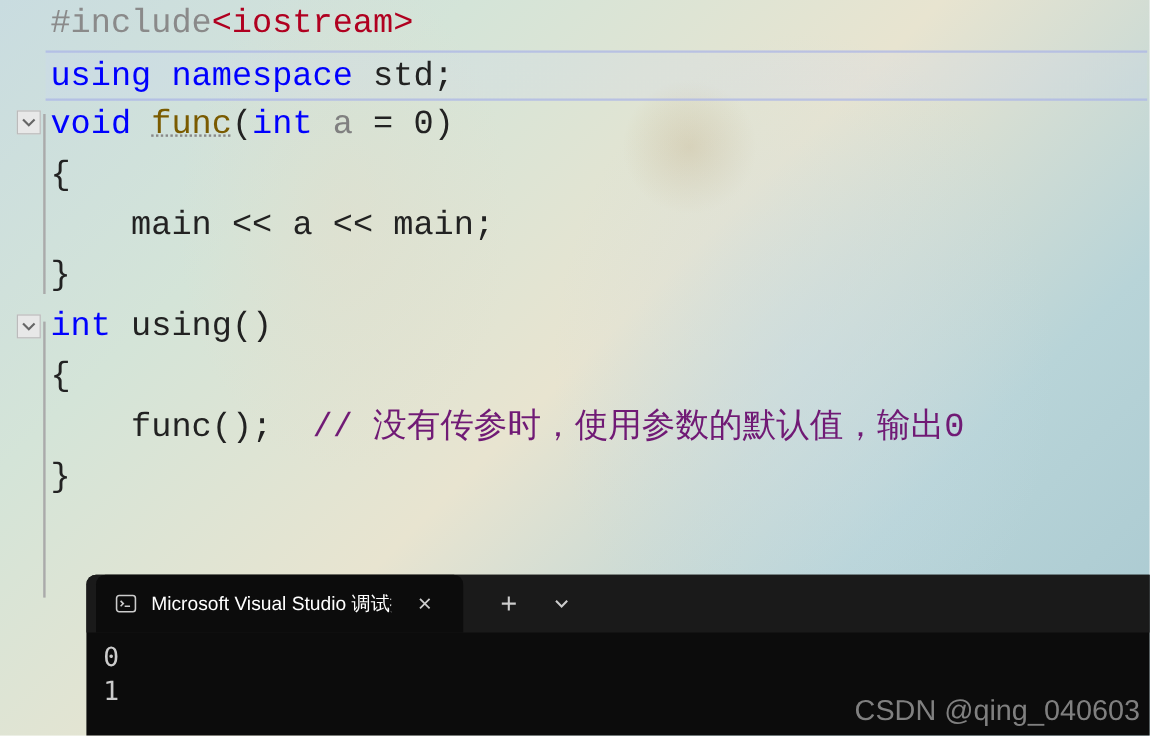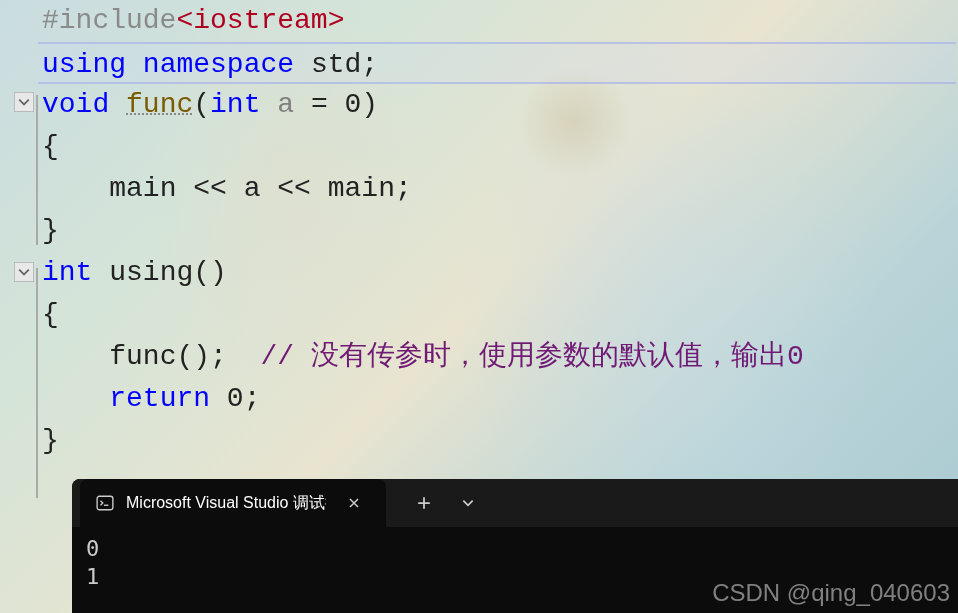--- a/index.html
+++ b/index.html
@@ -186,21 +186,20 @@
   <div class="code">
     <div class="code-line line-1"><span class="tok-preproc">#include</span><span class="tok-include">&lt;iostream&gt;</span></div>
     <div class="code-line highlight-line"><span class="tok-keyword">using</span> <span class="tok-keyword">namespace</span> <span class="tok-ident">std</span><span class="tok-punct">;</span></div>
     <div class="code-line"><span class="tok-keyword">void</span> <span class="tok-func squiggle">func</span><span class="tok-punct">(</span><span class="tok-keyword">int</span> <span class="tok-param">a</span> <span class="tok-punct">=</span> <span class="tok-ident">0</span><span class="tok-punct">)</span></div>
     <div class="code-line"><span class="tok-punct">{</span></div>
     <div class="code-line"><span>    </span><span class="tok-ident">main</span> <span class="tok-punct">&lt;&lt;</span> <span class="tok-ident">a</span> <span class="tok-punct">&lt;&lt;</span> <span class="tok-ident">main</span><span class="tok-punct">;</span></div>
     <div class="code-line"><span class="tok-punct">}</span></div>
     <div class="code-line"><span class="tok-keyword">int</span> <span class="tok-ident">using</span><span class="tok-punct">()</span></div>
     <div class="code-line"><span class="tok-punct">{</span></div>
     <div class="code-line"><span>    </span><span class="tok-ident">func</span><span class="tok-punct">();</span><span>  </span><span class="tok-comment">// 没有传参时，使用参数的默认值，输出0</span></div>
-    <div class="code-line"><span>    </span><span class="tok-keyword">return</span> <span class="tok-ident">0</span><span class="tok-punct">;</span></div>
     <div class="code-line"><span class="tok-punct">}</span></div>
   </div>
 </div>
 
 <div class="terminal">
   <div class="terminal-tabs">
     <div class="terminal-tab">
       <span class="terminal-tab-icon">
         <svg viewBox="0 0 16 16" width="18" height="18">
             <rect x="1" y="2" width="14" height="12" rx="2" fill="none" stroke="#ccc" stroke-width="1.2"></rect>

